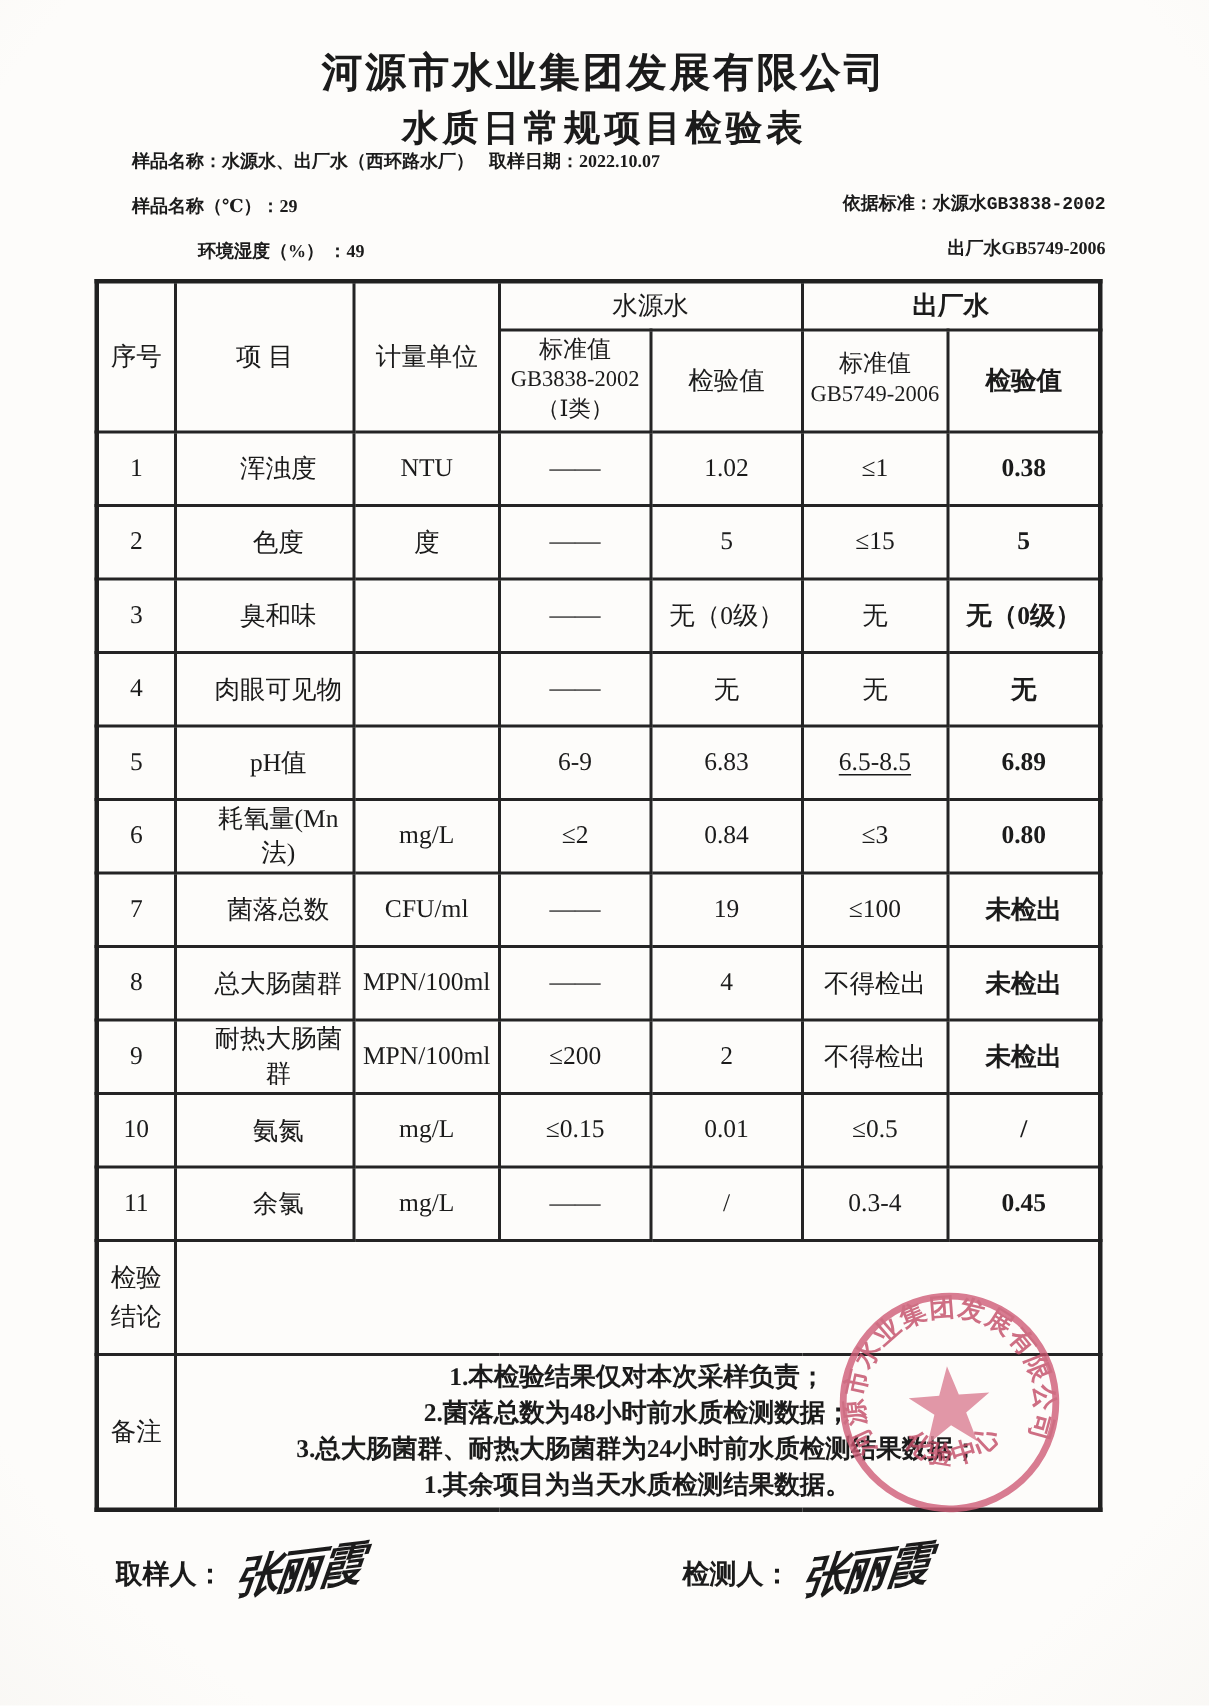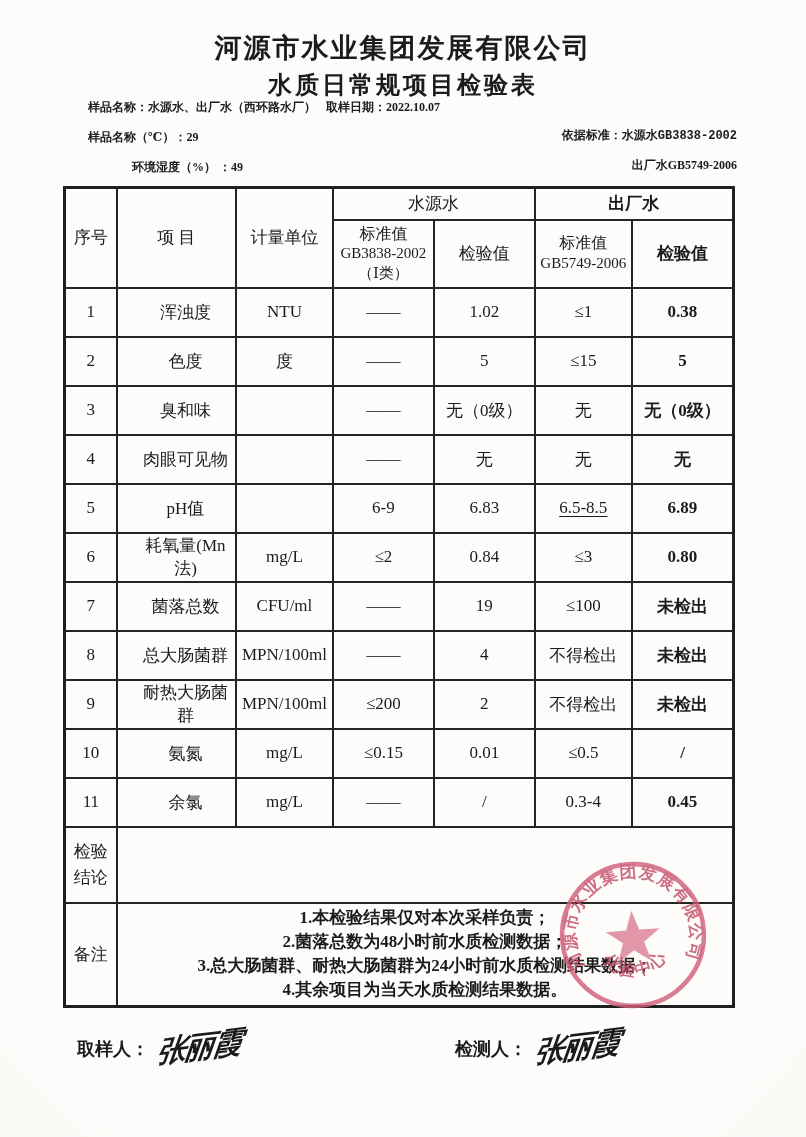--- a/index.html
+++ b/index.html
@@ -241,21 +241,21 @@
     <tr class="remark-row">
       <td class="label-cell">备注</td>
       <td colspan="6" class="remarks-cell">
         <div>
   <div class="remark-line">1.本检验结果仅对本次采样负责；</div>
 
   <div class="remark-line">2.菌落总数为48小时前水质检测数据；</div>
 
   <div class="remark-line">3.总大肠菌群、耐热大肠菌群为24小时前水质检测结果数据；</div>
 
-  <div class="remark-line">4.其余项目为当天水质检测结果数据。</div>
+  <div class="remark-line">1.其余项目为当天水质检测结果数据。</div>
 </div>
       </td>
     </tr>
   </tbody>
 </table>
 
 <svg class="abs seal" viewBox="0 0 160 160" aria-hidden="true">
   <circle cx="80" cy="80" r="70" fill="none" stroke="#d0607a" stroke-width="4.5"></circle>
   <path id="sealArcTop" d="M 30.6,108.5 A 57,57 0 1 1 129.4,108.5" fill="none"></path>
   <path id="sealArcBottom" d="M 46.1,101.2 A 40,40 0 0 0 113.9,101.2" fill="none"></path>

